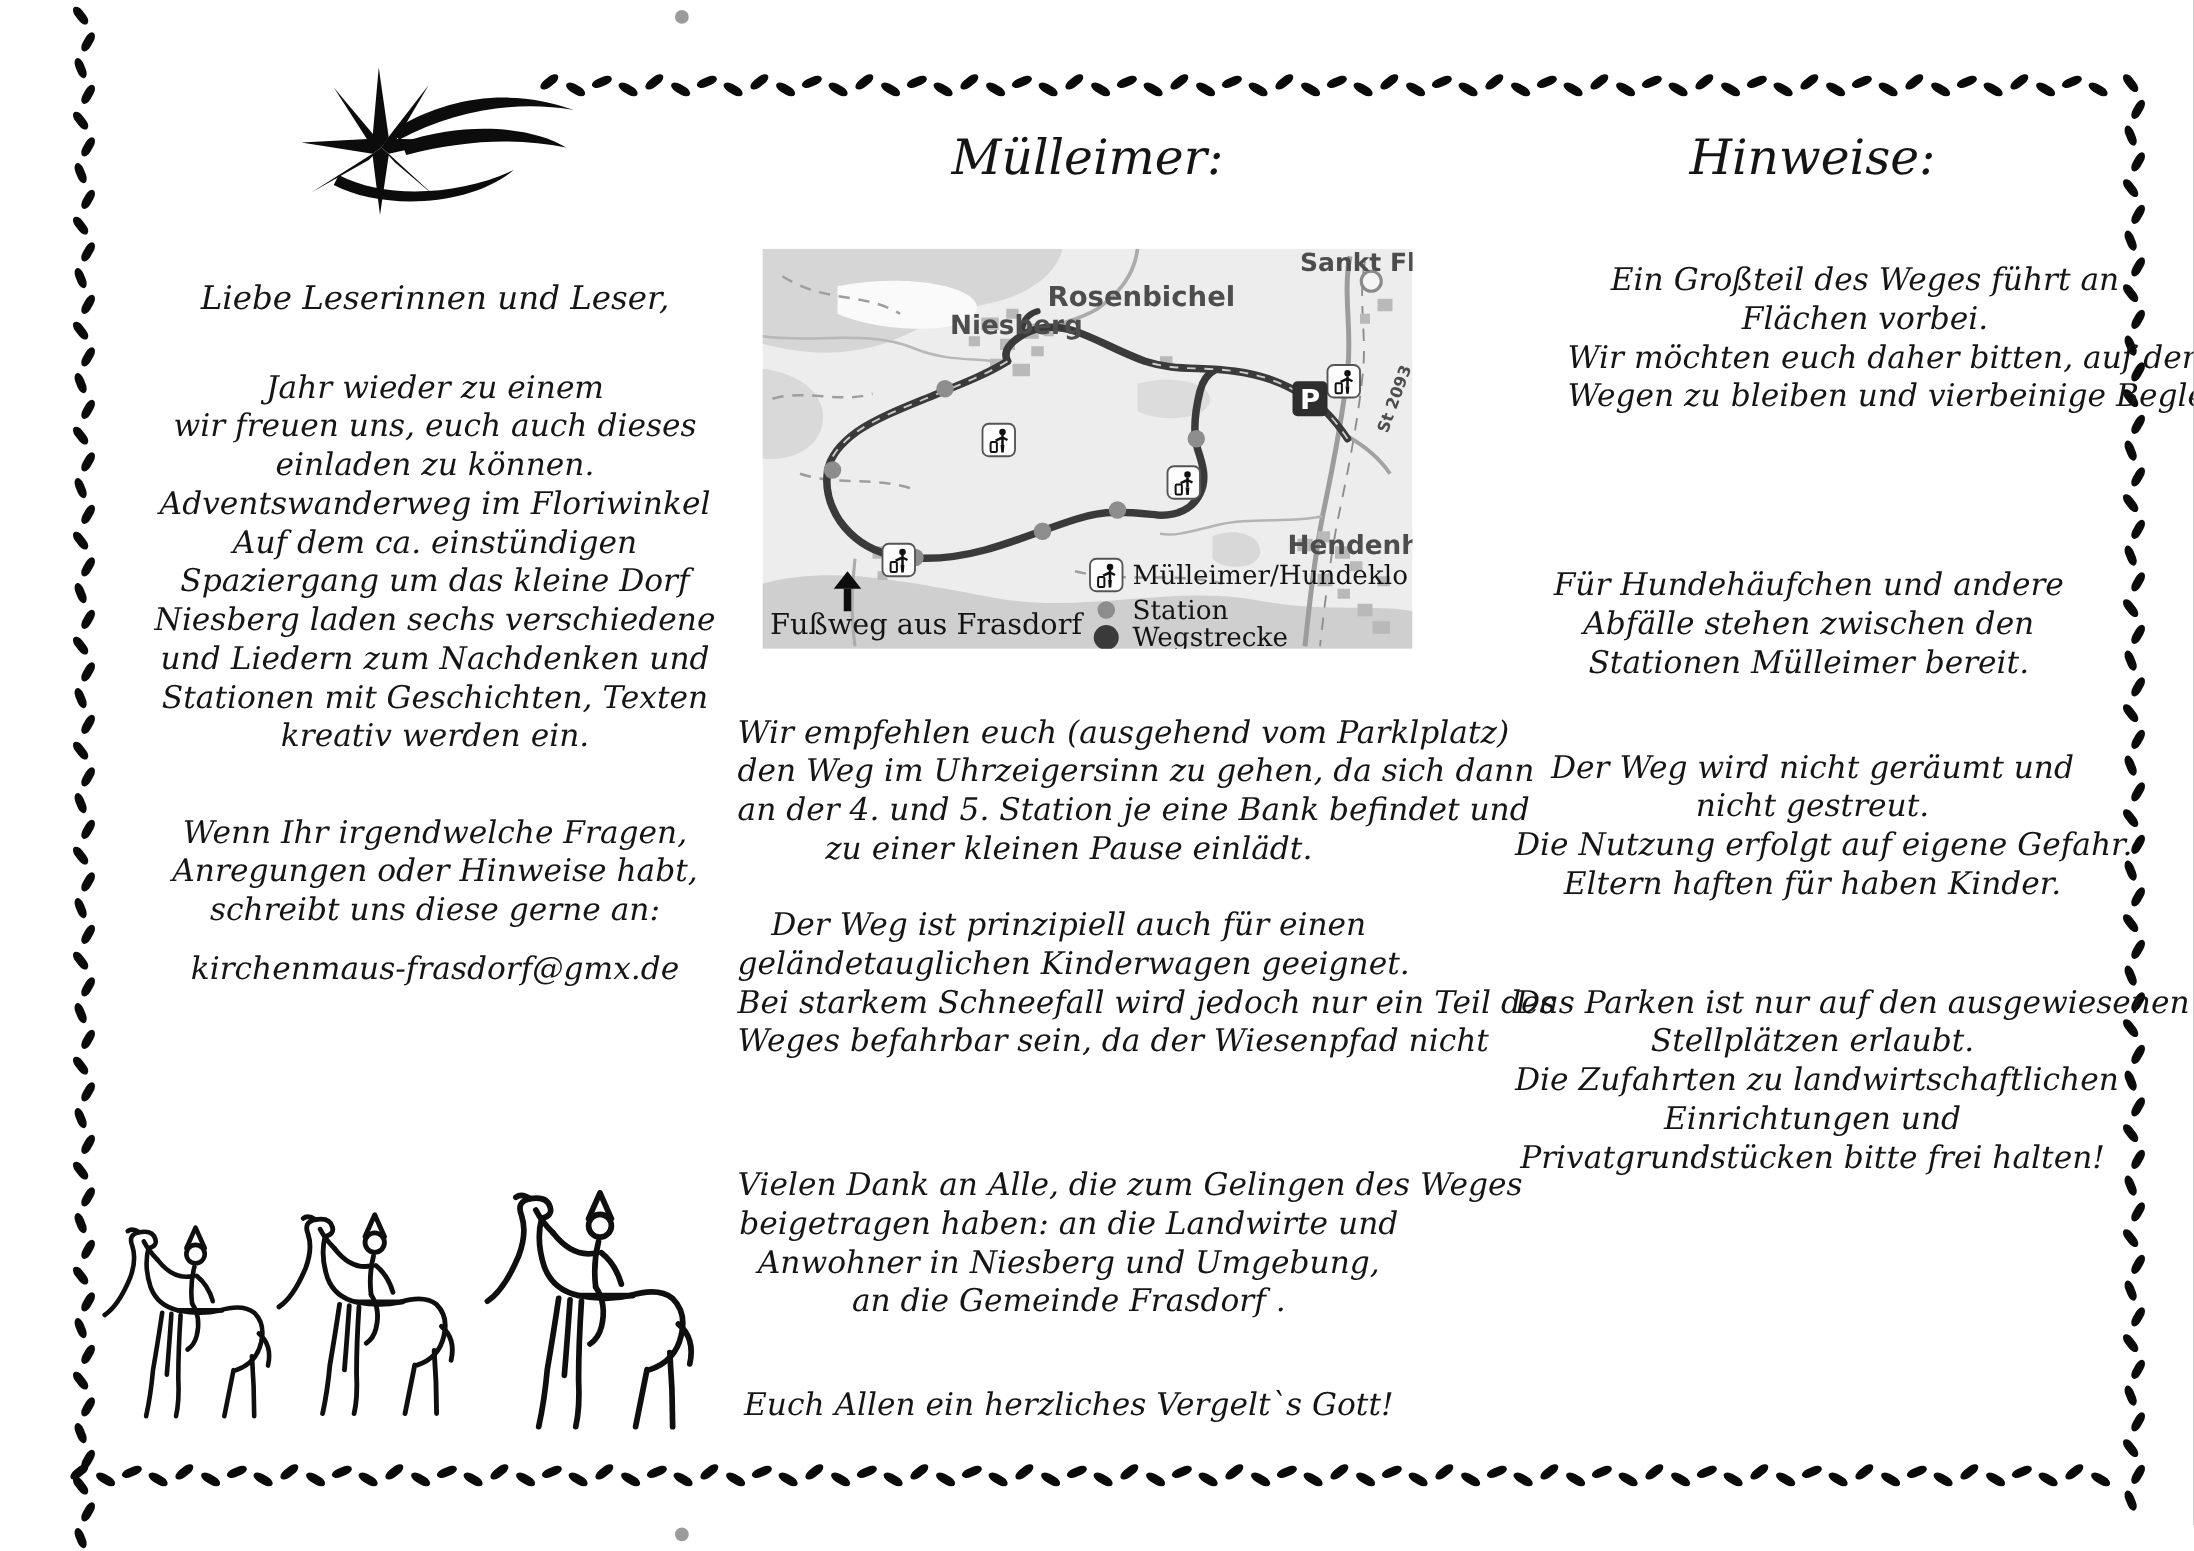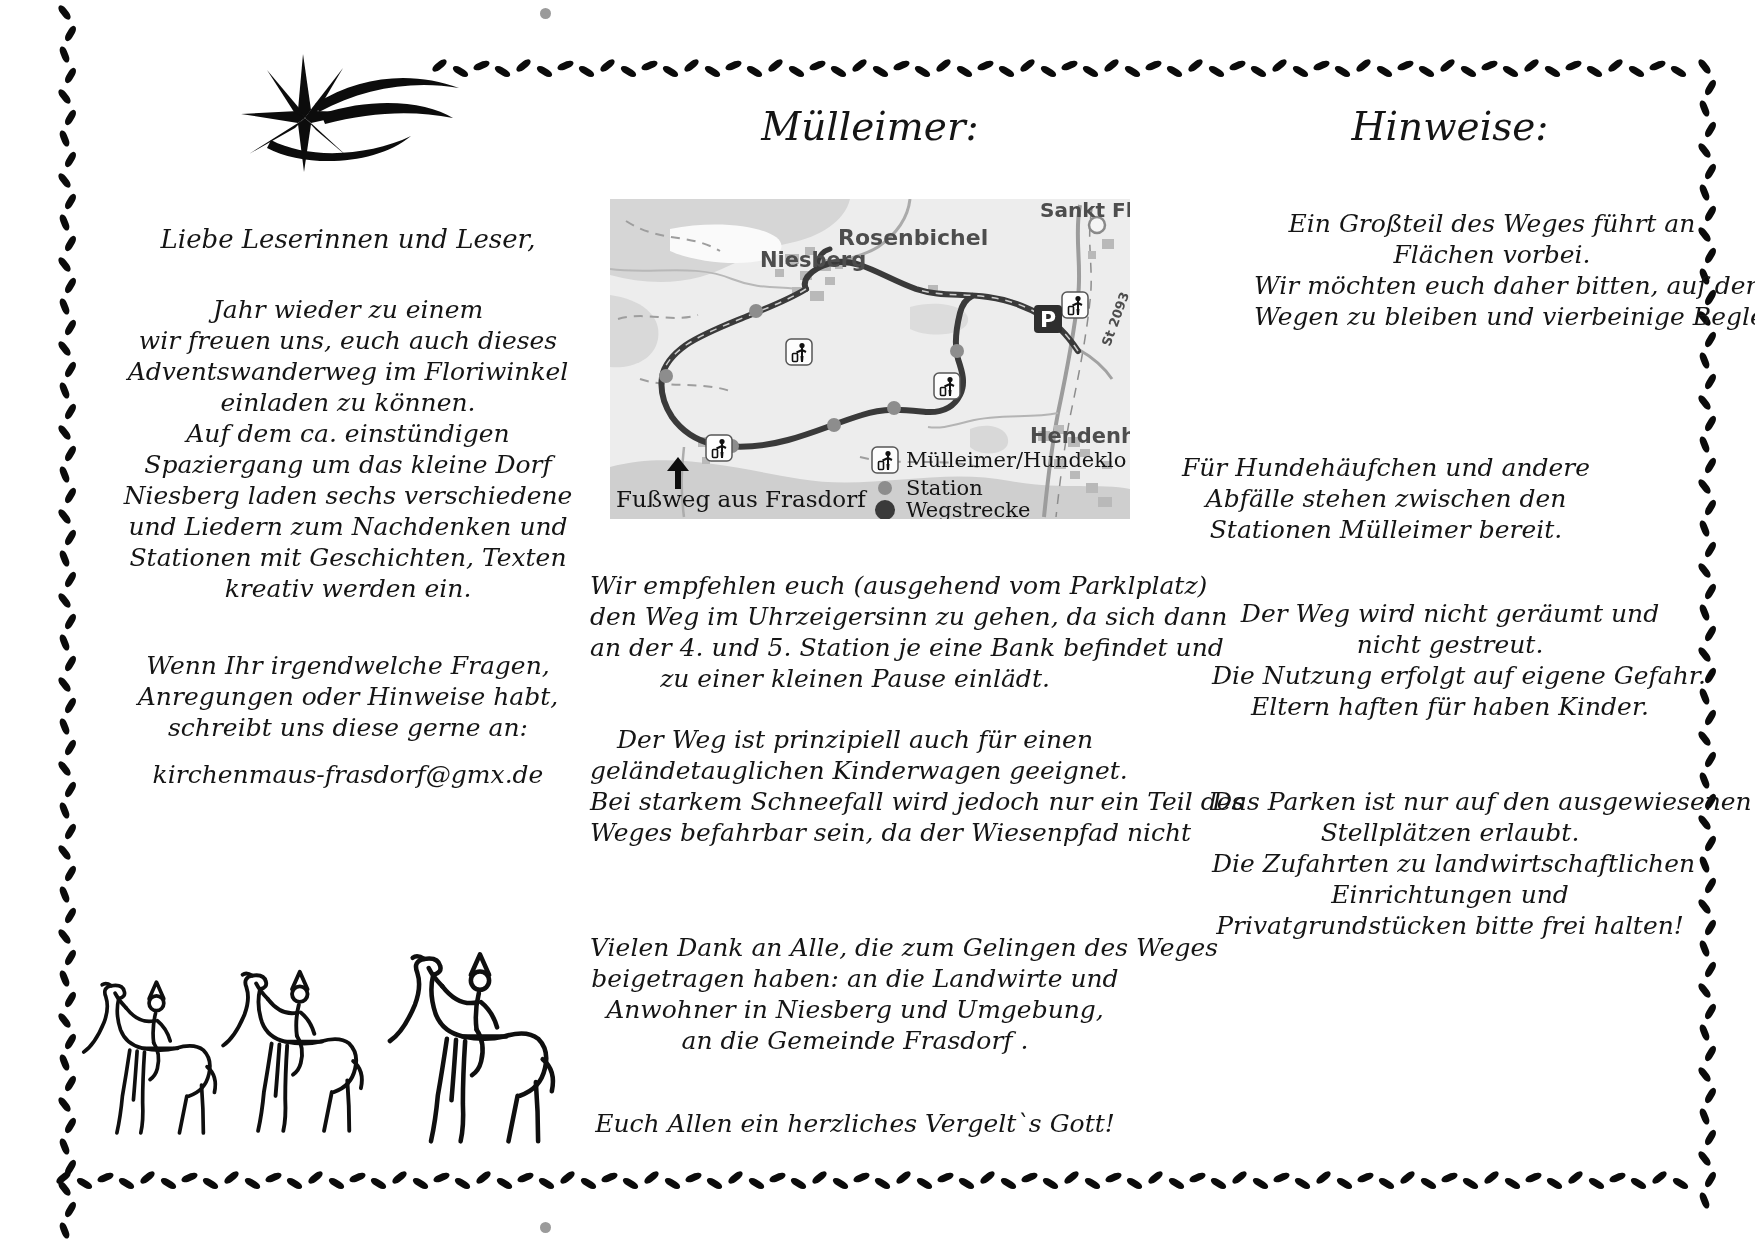--- a/index.html
+++ b/index.html
@@ -292,22 +292,22 @@
       <path d="M58,92 C96,112 156,108 198,88 C162,118 92,120 54,100 Z"></path>
     </g>
   </svg>
 
   <div class="tblock" style="left:118px;top:224px;width:460px;">
     <div class="tline" style="font-size:26px;">Liebe Leserinnen und Leser,</div>
   </div>
   <div class="tblock" style="left:118px;top:294px;width:460px;">
       <div class="tline">Jahr wieder zu einem</div>
       <div class="tline">wir freuen uns, euch auch dieses</div>
+      <div class="tline">einladen zu können.</div>
       <div class="tline">Adventswanderweg im Floriwinkel</div>
-      <div class="tline">einladen zu können.</div>
       <div class="tline">Auf dem ca. einstündigen</div>
       <div class="tline">Spaziergang um das kleine Dorf</div>
       <div class="tline">Niesberg laden sechs verschiedene</div>
       <div class="tline">und Liedern zum Nachdenken und</div>
       <div class="tline">Stationen mit Geschichten, Texten</div>
       <div class="tline">kreativ werden ein.</div>
     </div>
   <div class="tblock" style="left:118px;top:650px;width:460px;">
       <div class="tline">Wenn Ihr irgendwelche Fragen,</div>
       <div class="tline">Anregungen oder Hinweise habt,</div>
@@ -476,21 +476,21 @@
     <div class="tline">Euch Allen ein herzliches Vergelt`s Gott!</div>
   </div>
 
   <div class="title" style="left:1212px;top:104px;width:476px;">Hinweise:</div>
   <div class="tblock" style="left:1212px;top:208px;width:476px;margin-left:42px;">
       <div class="tline">Ein Großteil des Weges führt an</div>
       <div class="tline">Flächen vorbei.</div>
       <div class="tline">Wir möchten euch daher bitten, auf den</div>
       <div class="tline">Wegen zu bleiben und vierbeinige Begleiter</div>
     </div>
-  <div class="tblock" style="left:1148px;top:452px;width:476px;">
+  <div class="tblock" style="left:1209px;top:452px;width:476px;">
       <div class="tline">Für Hundehäufchen und andere</div>
       <div class="tline">Abfälle stehen zwischen den</div>
       <div class="tline">Stationen Mülleimer bereit.</div>
     </div>
   <div class="tblock" style="left:1212px;top:598px;width:476px;">
       <div class="tline">Der Weg wird nicht geräumt und</div>
       <div class="tline">nicht gestreut.</div>
       <div class="tline">Die Nutzung erfolgt auf eigene Gefahr.</div>
       <div class="tline">Eltern haften für haben Kinder.</div>
     </div>

